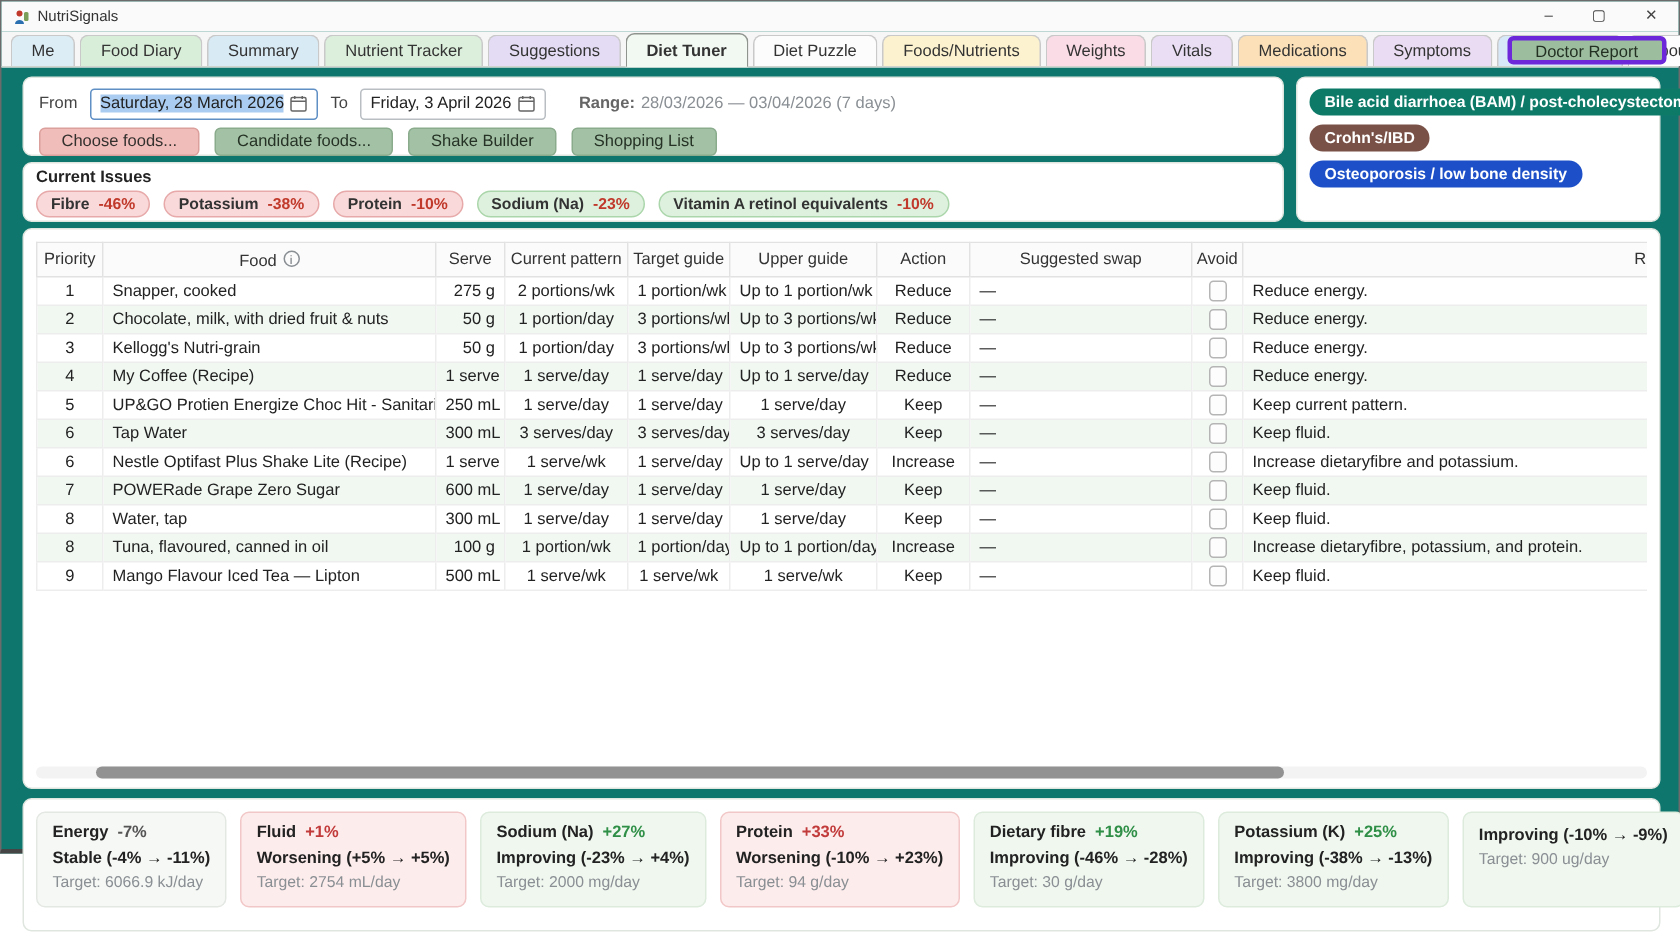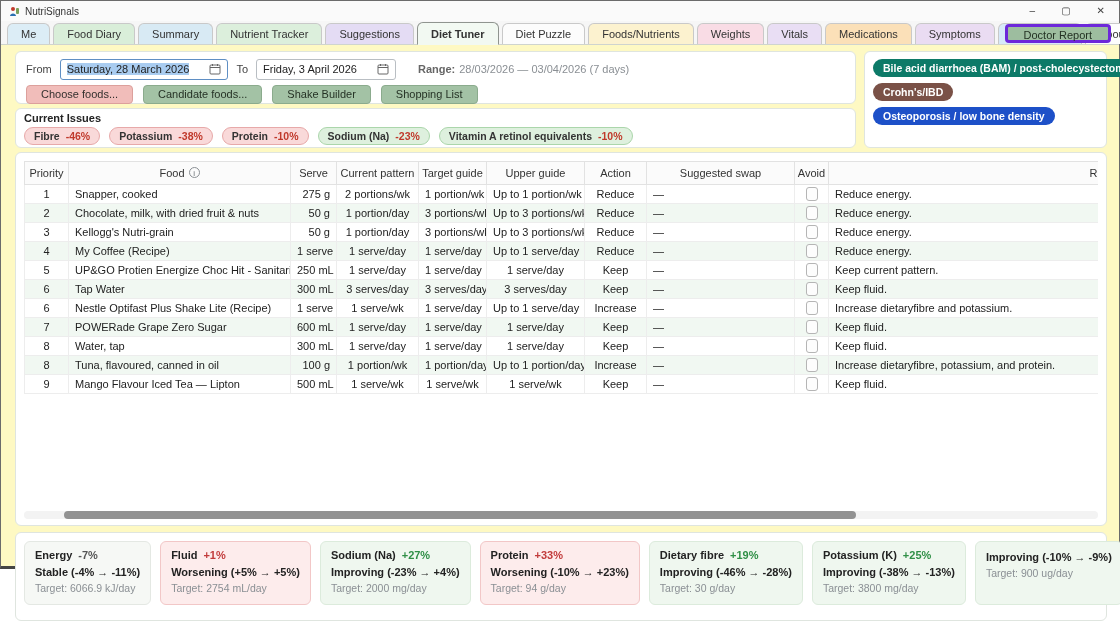--- a/index.html
+++ b/index.html
@@ -1,18 +1,18 @@
 <!DOCTYPE html>
 <html><head>
 <meta charset="utf-8">
 <style>
   * { box-sizing: border-box; margin: 0; padding: 0; }
   html,body { width:1120px; height:631px; overflow:hidden; }
   body { font-family:"Liberation Sans", sans-serif; font-size:11px; color:#222; }
-  .window { position:relative; width:1120px; height:569px; background:#fef9c3;
+  .window { position:relative; width:1120px; height:569px; background:#0f766e;
             border:1px solid #6b6b6b; border-bottom:3px solid #454545; }
 
   
   .titlebar { height:20px; background:#fafafa; display:flex; align-items:center; padding:0 8px; }
   .titlebar .app-title { font-size:10px; color:#333; margin-left:5px; }
   .win-controls { margin-left:auto; display:flex; gap:26px; padding-right:6px; color:#444; font-size:10px; }
   .win-controls span { cursor:default; line-height:18px; }
 
   
   .tabbar { position:relative; height:24px; background:#f6f6f6; border-bottom:1px solid #cfd4cf;
@@ -24,21 +24,21 @@
   .doctor-btn { position:absolute; right:8px; top:3px; height:19px; padding:0 16px;
                 background:#9dbd9f; border:3px solid #6d28d9; border-radius:4px;
                 font-size:11px; color:#233123; line-height:17px; cursor:pointer; }
 
   .panel { position:absolute; background:#fff; border:1px solid #dfe5df; border-radius:6px; }
 
   
   .p-filters { left:14px; top:50px; width:841px; height:53px; padding:5px 10px; }
   .filt-row { display:flex; align-items:center; gap:8px; height:24px; }
   .lbl { color:#444; }
-  .date-input { display:flex; align-items:center; gap:20px; height:21px; background:#fff;
+  .date-input { display:flex; align-items:center; gap:4px; height:21px; background:#fff;
                 border:1px solid #b9bec3; border-radius:3px; padding:0 6px; cursor:text; }
   .date-input.focused { border-color:#5f8fc4; }
   .date-input .sel { background:#a9ccf0; }
   .cal-icon { display:inline-block; }
   .range-wrap { margin-left:14px; color:#8a8f94; }
   .range-wrap b { color:#666; font-weight:bold; margin-right:4px; }
   .btn-row { display:flex; gap:10px; margin-top:4px; }
   .abtn { height:19px; padding:0 14px; border-radius:4px; font-size:11px; line-height:17px;
           color:#33302e; cursor:pointer; border:1px solid transparent; }
   .abtn.pink { background:#f1bdba; border-color:#dca09c; }

